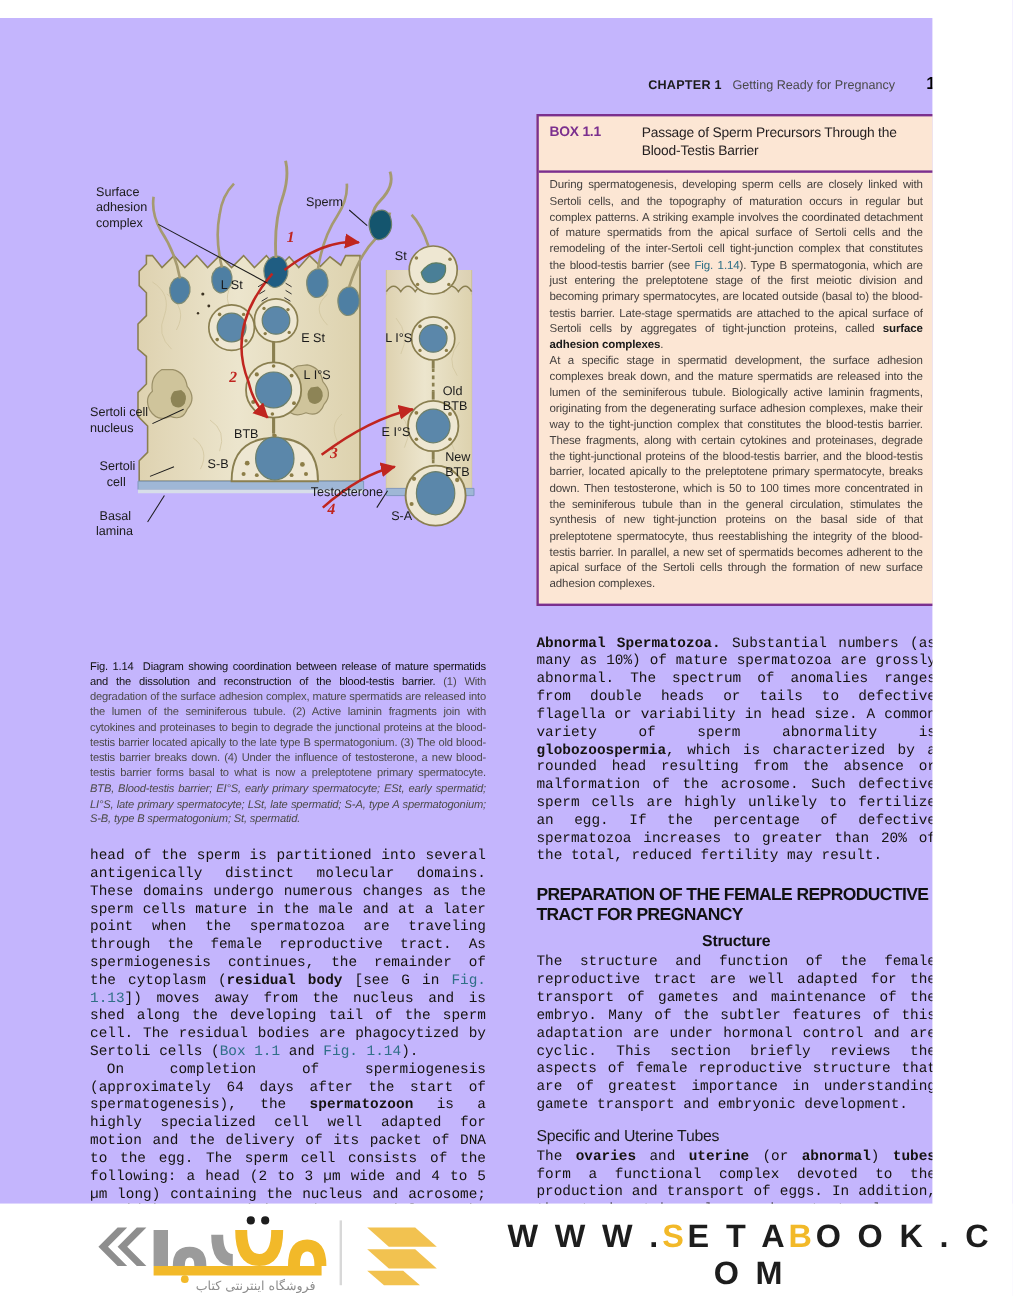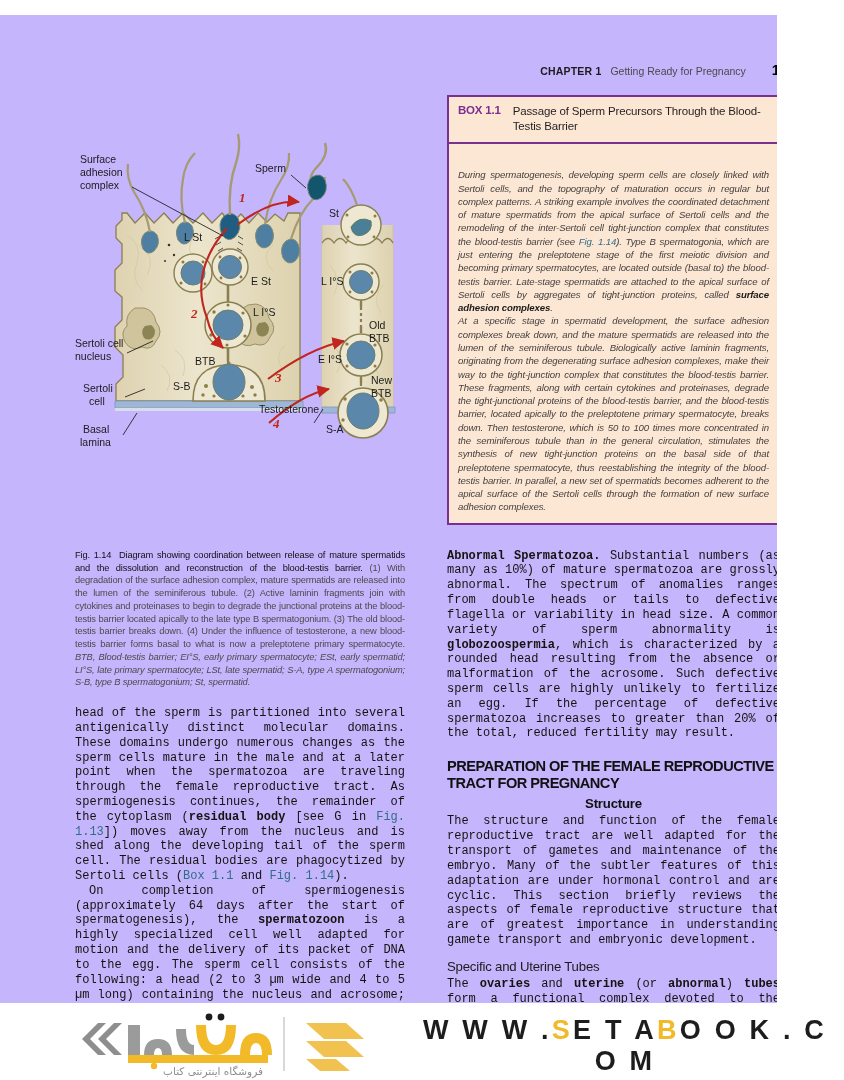--- a/index.html
+++ b/index.html
@@ -51,23 +51,23 @@
     border-bottom:2.5px solid #7b2f8e;
     padding:7px 9px 8px 9px;
     display:flex;gap:12px;align-items:flex-start;
   }
   .box-num{
     font-family:"Liberation Sans",sans-serif;font-weight:bold;font-size:11.5px;
     color:#7b2f8e;white-space:nowrap;letter-spacing:-.2px;
   }
   .box-title{
     font-family:"Liberation Sans",sans-serif;font-size:11.5px;color:#231f20;
-    line-height:1.32;letter-spacing:-.15px;
-  }
-  .box-body{padding:24px 9px 9px 9px;font-style:italic;}
+    line-height:1.32;letter-spacing:-.15px;margin-left:22px;
+  }
+  .box-body{padding:4px 9px 9px 9px;}
   .box-body p{
     margin:0;
     font-family:"Liberation Sans",sans-serif;
     font-size:9.6px;line-height:1.385;color:#45413f;
     text-align:justify;letter-spacing:-.12px;
   }
   .box-body p + p{margin-top:0;}
   .box-body b{color:#1a1a1a;font-weight:bold;}
   .ref{color:#2f6f86;}
 

